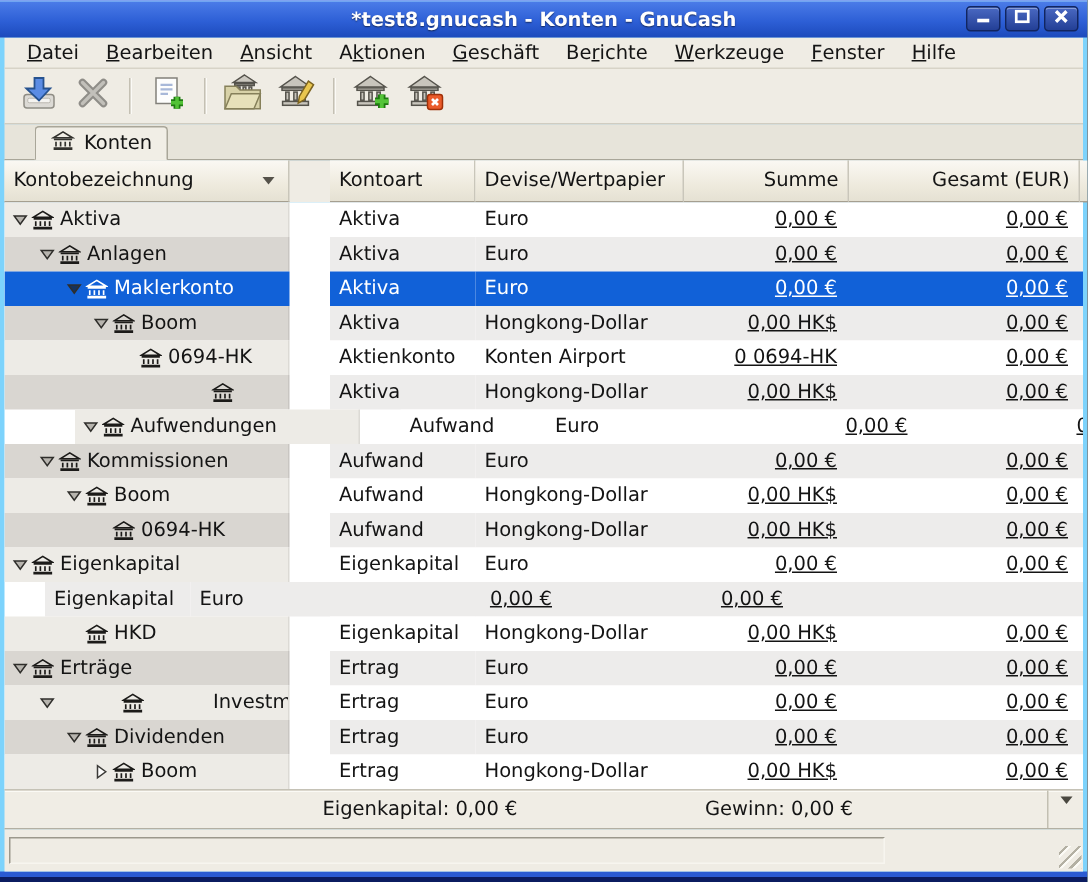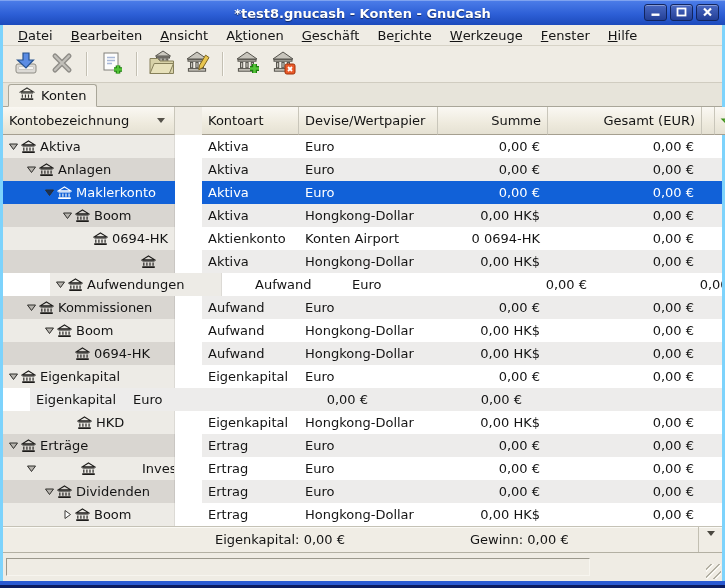--- a/index.html
+++ b/index.html
@@ -41,54 +41,54 @@
     height:37px;flex:none;margin:0 3px;background:#efece4;
     border-bottom:1px solid #d0ccc0;
     display:flex;align-items:center;padding-left:6px;gap:2px;
   }
   .toolbtn{width:34px;height:32px;display:flex;align-items:center;justify-content:center;border-radius:3px;}
   .toolsep{width:2px;height:24px;margin:0 5px;border-left:1px solid #c4c0b3;border-right:1px solid #fbfaf6;}
   
   .tabbar{
     height:24px;flex:none;margin:0 3px;background:#e7e4da;
     border-bottom:1px solid #a9a699;
-    display:flex;align-items:flex-end;padding-left:5px;
+    display:flex;align-items:flex-end;padding-left:20px;
   }
   .tab{
     height:23px;margin-bottom:-1px;padding:0 10px;
     background:#f1eee6;border:1px solid #a9a699;border-bottom:1px solid #f1eee6;
     border-radius:3px 3px 0 0;
     display:flex;align-items:center;gap:6px;cursor:pointer;
   }
   
   .header{height:28px;flex:none;margin:0 3px;display:flex;background:#efece4;}
   .hcell{
     height:28px;display:flex;align-items:center;padding:0 6px;
     background:linear-gradient(#faf8f3,#eeeadd 62%,#e5e1d3);
     border-right:1px solid #c9c6ba;border-bottom:1px solid #a59f90;
     white-space:nowrap;overflow:hidden;cursor:pointer;
   }
   .hcell.right{justify-content:flex-end;}
   .sortarrow{width:0;height:0;border:4px solid transparent;border-top:5px solid #55524a;border-bottom:none;margin-left:auto;margin-right:3px;flex:none;}
   .hbtn{justify-content:center;padding:0;}
   
-  .w-name{width:172px;flex:none;}
+  .w-name{width:190px;flex:none;}
   .w-type{width:97px;flex:none;margin-left:27px;}
   .w-comm{width:139px;flex:none;}
   .w-total{width:110px;flex:none;}
   .w-eur{width:154px;flex:none;}
   .w-fill{width:13px;flex:none;}
   .w-btn{width:28px;flex:none;}
   
   .tree{height:391px;flex:none;margin:0 3px;background:#fff;overflow:hidden;}
   .trow{height:23px;display:flex;cursor:default;}
   .cell{display:flex;align-items:center;white-space:nowrap;overflow:hidden;height:23px;}
   .cell.cname{border-right:1px solid rgba(0,0,0,0.07);}
   .cell.ctext{padding-left:6px;}
-  .cell.cnum{justify-content:flex-end;padding-right:8px;}
+  .cell.cnum{justify-content:flex-end;padding-right:8px;text-decoration:underline;}
   .trow.even .cname{background:#edebe6;}
   .trow.even .crest{background:#ffffff;}
   .trow.odd .cname{background:#d9d6d1;}
   .trow.odd .crest{background:#edeceb;}
   .trow.selected .cname,.trow.selected .crest{background:#1161d8;color:#fff;border-right-color:transparent;}
   .expander{width:13px;flex:none;display:flex;align-items:center;justify-content:center;cursor:pointer;}
   .rowicon{width:16px;flex:none;display:flex;align-items:center;justify-content:center;margin-right:4px;}
   
   .summary{
     height:27px;flex:none;margin:0 3px;position:relative;
@@ -514,21 +514,21 @@
         <div class="cell crest" style="flex: 1 1 0%;"></div>
       </div>
       <div class="trow odd">
         <div class="cell crest ctext w-type">Eigenkapital</div>
         <div class="cell crest ctext w-comm">Euro</div>
         <div class="cell crest cnum w-total">0,00 €</div>
         <div class="cell crest cnum w-eur">0,00 €</div>
         <div class="cell crest" style="flex: 1 1 0%;"></div>
       </div>
       <div class="trow even">
-        <div class="cell cname w-name" style="padding-left: 60px;">
+        <div class="cell cname w-name" style="padding-left: 40px;">
           <span class="expander"></span>
           <span class="rowicon">
             <svg width="15" height="14" viewBox="0 0 16 15" fill="none" stroke="#1c1b19" stroke-width="1.2">
     <path d="M8 1 L14.8 5.2 H1.2 Z"></path>
               <path d="M1.5 6.4 H14.5"></path>
     <path d="M3 8 V11.5 M6.3 8 V11.5 M9.6 8 V11.5 M12.9 8 V11.5"></path>
     <path d="M1.3 13 H14.7" stroke-width="1.9"></path>
             </svg>
           </span>
           <span>HKD</span>

